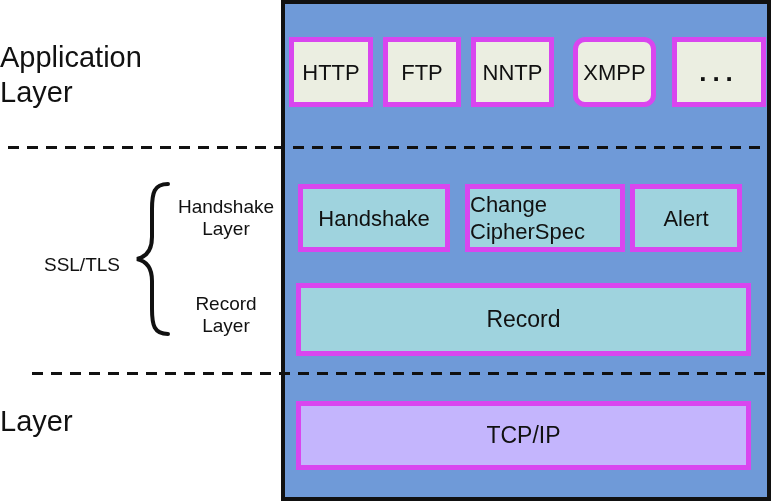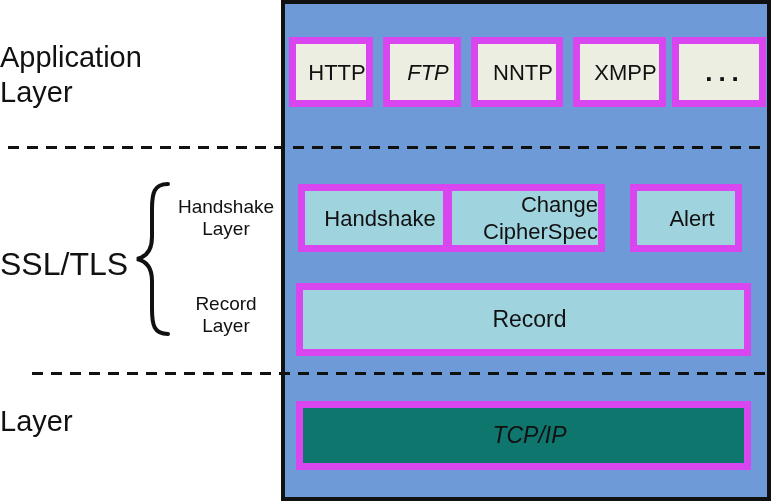--- a/index.html
+++ b/index.html
@@ -19,53 +19,53 @@
   
   .dash {
     position:absolute; height:3px; z-index:5;
     background:repeating-linear-gradient(90deg,#111 0,#111 11px,transparent 11px,transparent 19px);
   }
   #dash1 { left:8px;  top:146px; width:763px; }
   #dash2 { left:32px; top:372px; width:739px; }
 
   
   .box {
-    position:absolute; border:7px solid #d946ef; z-index:3;
+    position:absolute; border:5px solid #d946ef; z-index:3;
     display:flex; align-items:center; justify-content:center;
-    text-align:right; font-size:22px; line-height:27px;padding-left:12px;
+    text-align:left; font-size:22px; line-height:27px;
   }
   .app-fill  { background:#ebeee1; }
   .tls-fill  { background:#9fd3de; }
-  .gray-fill { background:#0f766e;font-style:italic; }
+  .gray-fill { background:#c4b5fd; }
 
   
   .prow { top:37px; height:70px; }
   #p0 { left:289px; width:84px; }
-  #p1 { left:383px; width:78px;font-style:italic; }
-  #p2 { left:471px; width:92px; }
-  #p3 { left:573px; width:93px; }
+  #p1 { left:383px; width:78px; }
+  #p2 { left:471px; width:83px; }
+  #p3 { left:573px; width:83px;border-radius:12px; }
   #p4 { left:672px; width:94px; font-weight:bold; font-size:26px; letter-spacing:6px; }
 
   
   .hrow { top:184px; height:68px; }
   #h0 { left:298px; width:152px; }
-  #h1 { left:445px; width:160px; }
+  #h1 { left:465px; width:160px; }
   #h2 { left:630px; width:112px; }
 
   #recordbox { left:296px; top:283px; width:455px; height:73px; font-size:23px; }
   #tcpbox    { left:296px; top:401px; width:455px; height:69px; font-size:23px; }
 
   
   .biglabel {
     position:absolute; text-align:left;
     font-size:29px; line-height:35px;
   }
   #lbl-app       { left:0; top:40px;  width:250px; }
   #lbl-transport { left:0; top:404px; width:225px; }
-  #lbl-ssltls    { left:0; top:247px; width:120px; text-align:center; font-size:32px; }
+  #lbl-ssltls    { left:0; top:247px; width:120px; text-align:right; font-size:19px; }
 
   .smalllabel {
     position:absolute; text-align:center;
     font-size:19px; line-height:22px;
   }
   #lbl-hs  { left:166px; top:196px; width:120px; }
   #lbl-rec { left:166px; top:293px; width:120px; }
 
   #brace { position:absolute; left:131px; top:180px; z-index:4; }
 </style>

